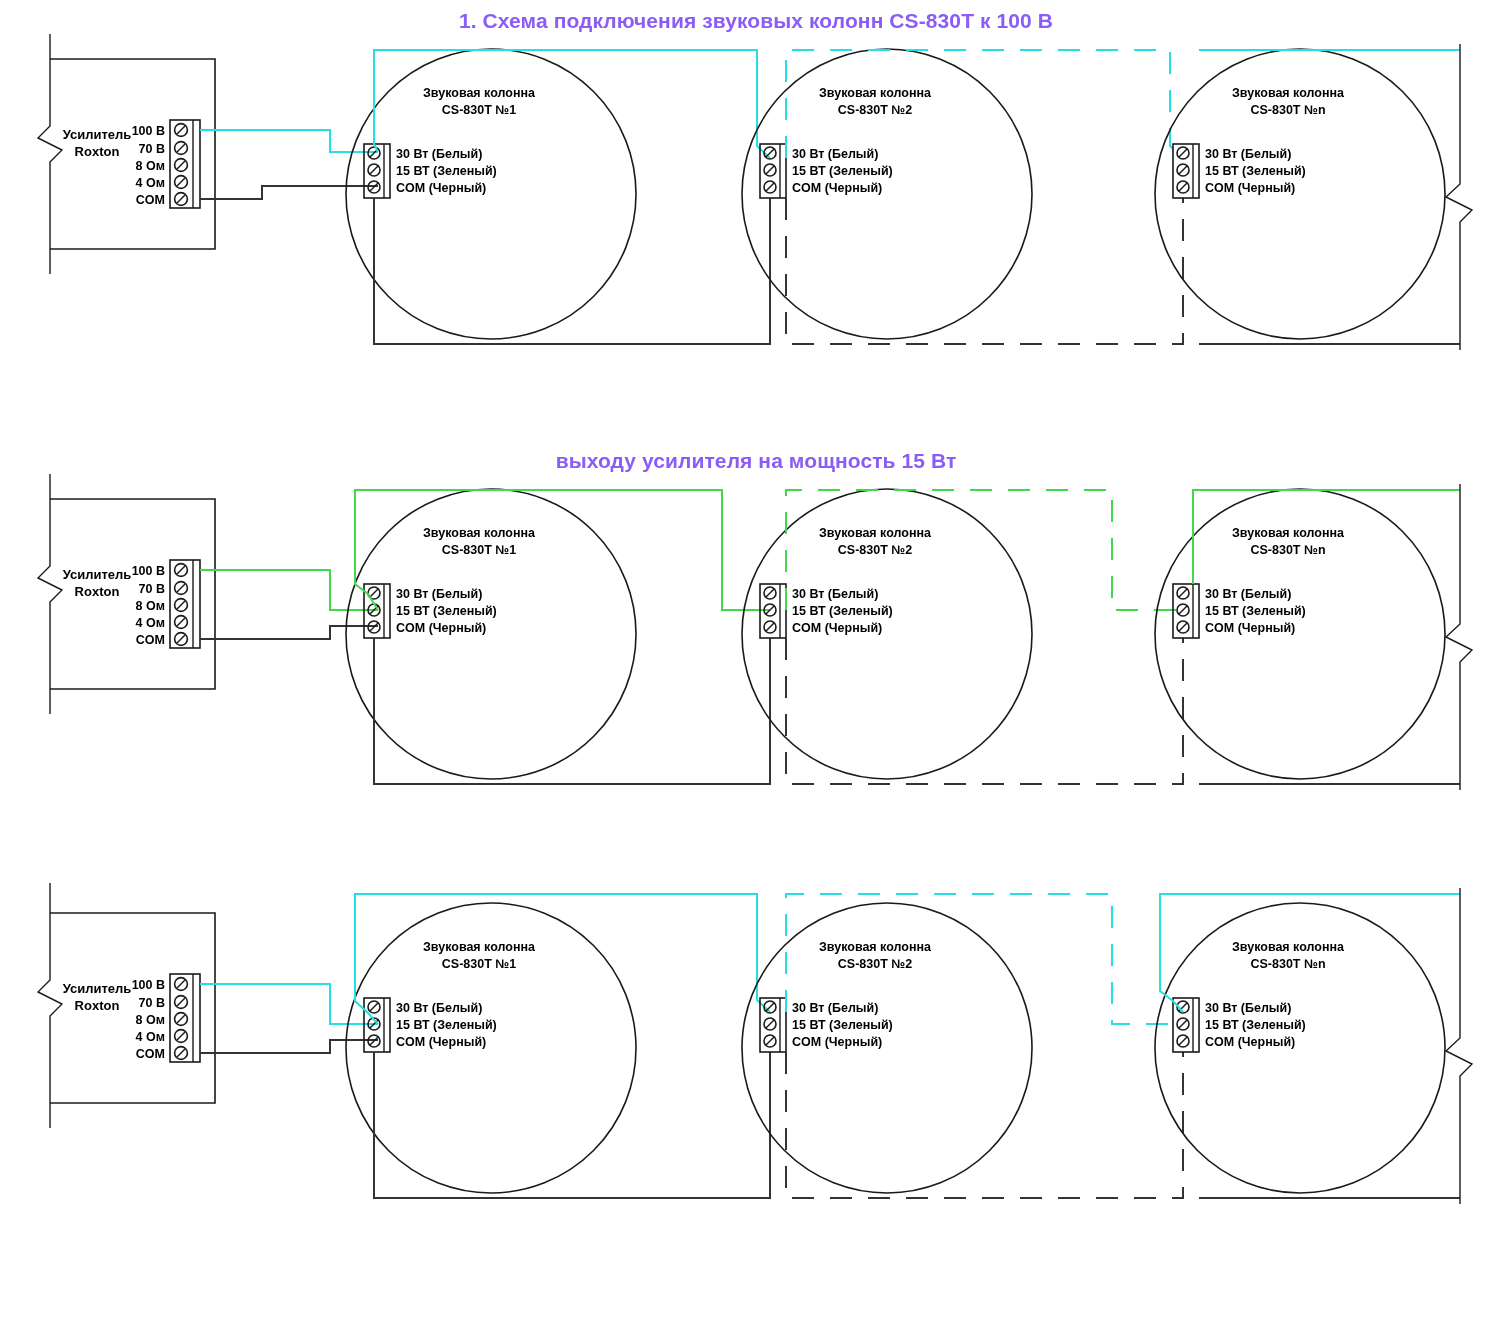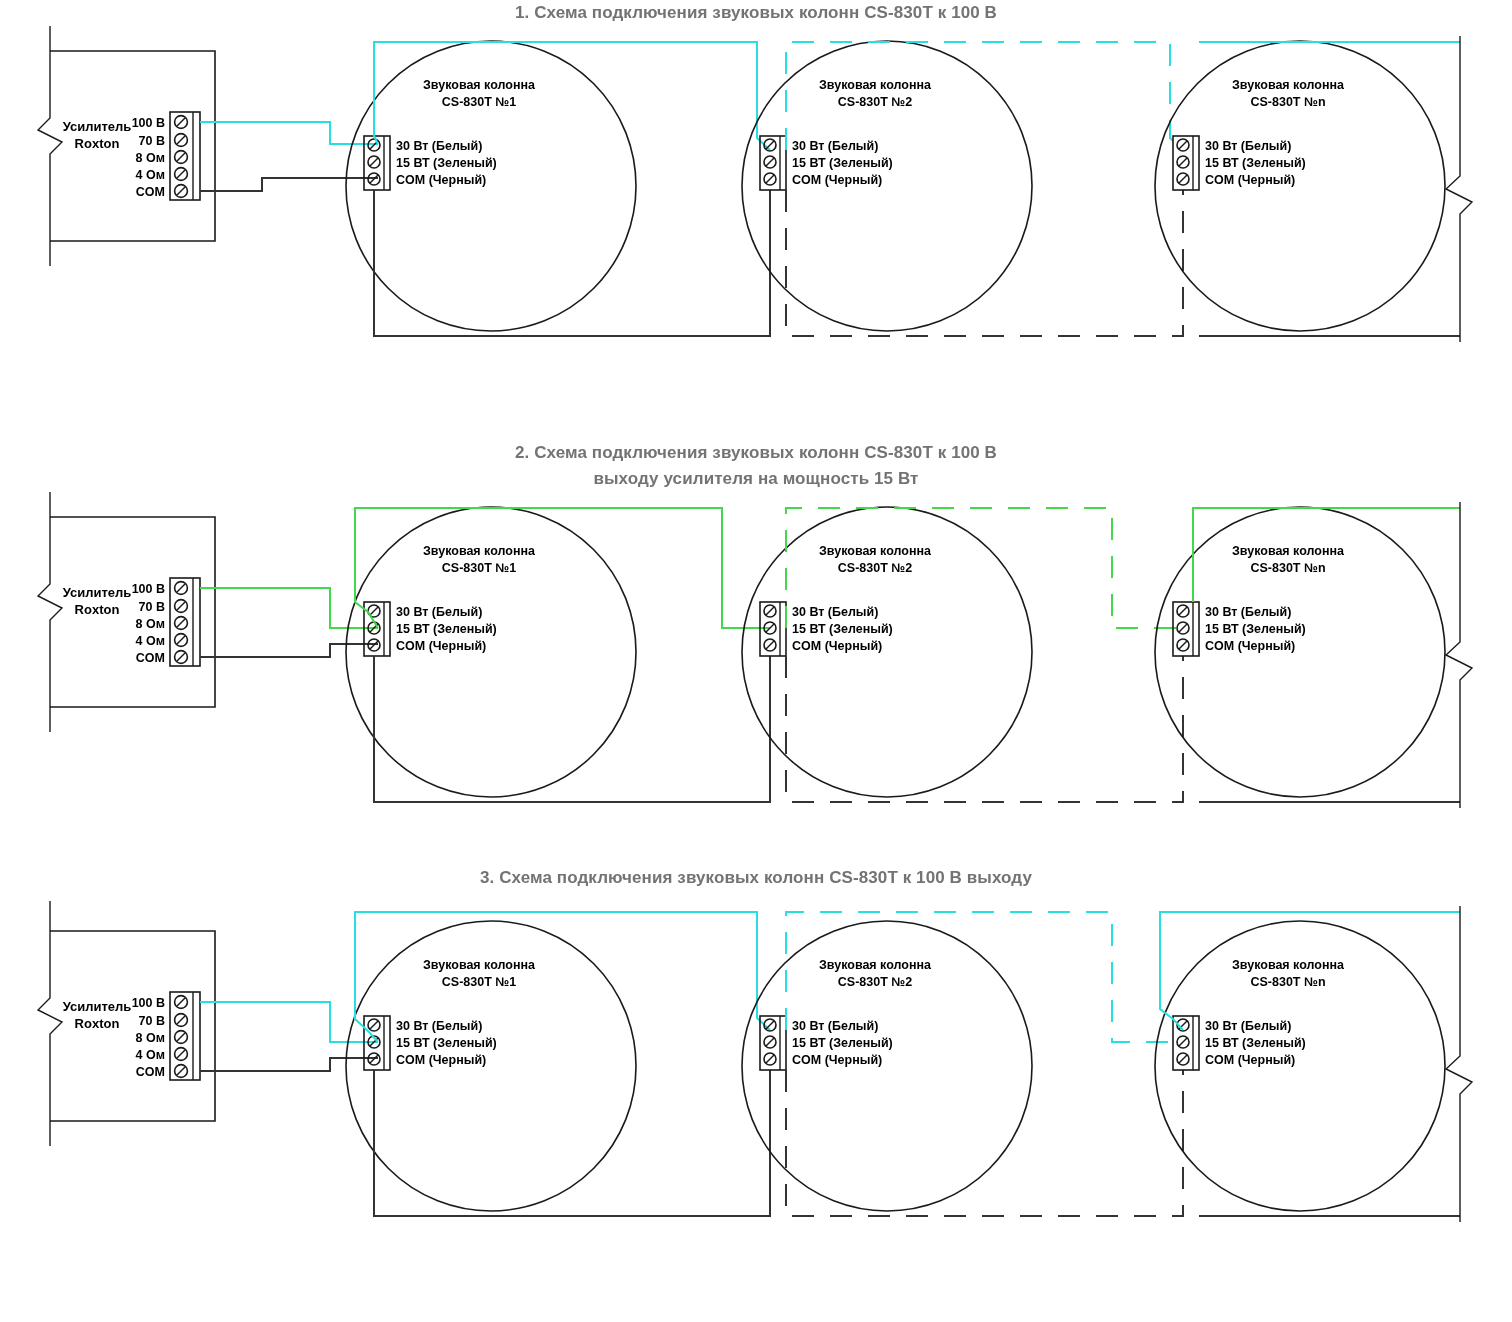--- a/index.html
+++ b/index.html
@@ -10,26 +10,26 @@
     color:#000;overflow:hidden;
   }
   .page{position:relative;width:1512px;height:1322px;}
   .diagram{position:absolute;left:0;width:1512px;}
   #diagram-1{top:0;height:440px;}
   #diagram-2{top:440px;height:425px;}
   #diagram-3{top:865px;height:457px;}
 
   .title{
     text-align:center;
-    font-size:17px;
+    font-size:21px;
     font-weight:bold;
     line-height:26px;
     letter-spacing:0.1px;
-    padding-top:0;
-    color:#737373;
+    padding-top:8px;
+    color:#8b5cf6;
   }
   .title .line{display:block;white-space:pre;}
 
   svg{display:block;}
   text{font-family:"Liberation Sans","DejaVu Sans",sans-serif;fill:#000;}
   .t-label{font-size:12.5px;font-weight:bold;}
   .t-amp{font-size:13px;font-weight:bold;}
   .t-spk{font-size:12.5px;font-weight:bold;}
   .wire{fill:none;stroke-width:2;}
   .outline{fill:none;stroke:#1a1a1a;stroke-width:1.6;}
@@ -163,21 +163,20 @@
       <g>
         <path class="wire" stroke="#25dfe0" d="M1199 16 L1460 16"></path>
         <path class="wire" stroke="#333333" d="M1199 310 L1460 310"></path>
         <path class="thin" d="M1460 10 L1460 150 L1446 163 L1472 176 L1460 188 L1460 316"></path>
       </g>
     </svg>
   </div>
 
   <div class="diagram" id="diagram-2">
     <div class="title">
-      <span class="line">2. Схема подключения звуковых колонн CS-830T к 100 В</span>
       <span class="line">выходу усилителя на мощность 15 Вт</span>
     </div>
     <svg width="1512" height="350" viewBox="0 0 1512 350">
       <g>
         <path class="outline" d="M50 25 L215 25 L215 215 L50 215"></path>
         <path class="thin" d="M50 -5 L50 92 L38 104 L62 116 L50 128 L50 240"></path>
         <text class="t-amp" x="97" y="105" text-anchor="middle">Усилитель</text>
         <text class="t-amp" x="97" y="122" text-anchor="middle">Roxton</text>
         <rect class="outline" x="170" y="86" width="30" height="88" fill="#fff"></rect>
         <line class="thin" x1="193" y1="86" x2="193" y2="174"></line>
@@ -289,21 +288,20 @@
       <g>
         <path class="wire" stroke="#41d94a" d="M1193 110 L1193 16 L1460 16"></path>
         <path class="wire" stroke="#333333" d="M1199 310 L1460 310"></path>
         <path class="thin" d="M1460 10 L1460 150 L1446 163 L1472 176 L1460 188 L1460 316"></path>
       </g>
     </svg>
   </div>
 
   <div class="diagram" id="diagram-3">
     <div class="title">
-      <span class="line">3. Схема подключения звуковых колонн CS-830T к 100 В выходу</span>
     </div>
     <svg width="1512" height="380" viewBox="0 0 1512 380">
       <g>
         <path class="outline" d="M50 40 L215 40 L215 230 L50 230"></path>
         <path class="thin" d="M50 10 L50 107 L38 119 L62 131 L50 143 L50 255"></path>
         <text class="t-amp" x="97" y="120" text-anchor="middle">Усилитель</text>
         <text class="t-amp" x="97" y="137" text-anchor="middle">Roxton</text>
         <rect class="outline" x="170" y="101" width="30" height="88" fill="#fff"></rect>
         <line class="thin" x1="193" y1="101" x2="193" y2="189"></line>
         <g>

